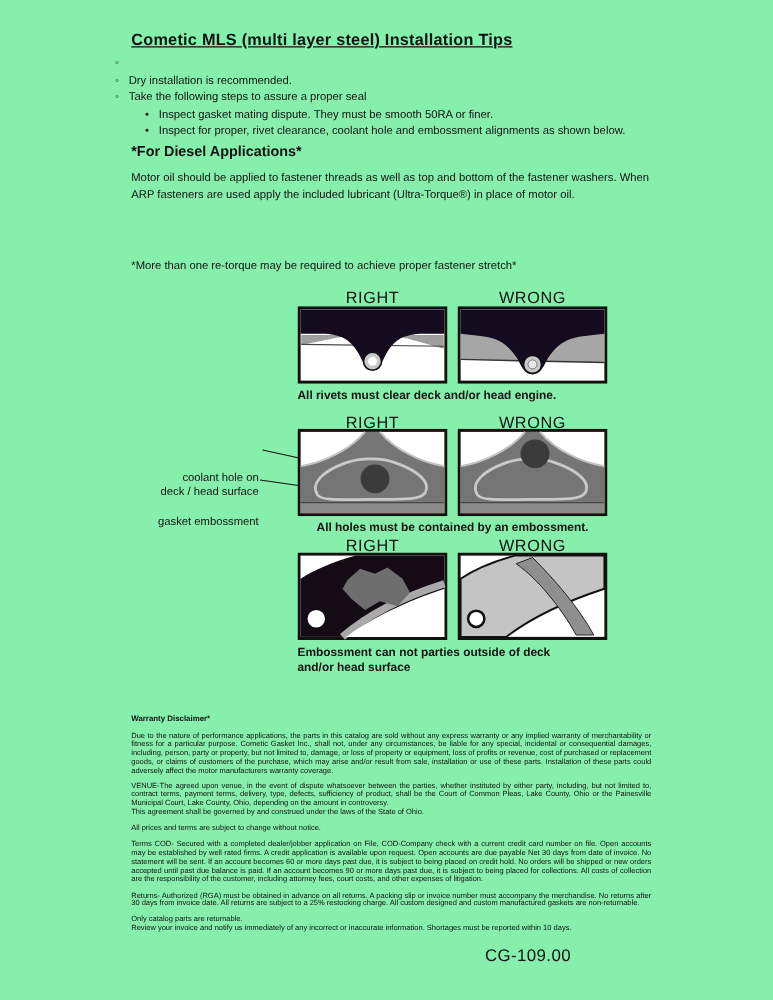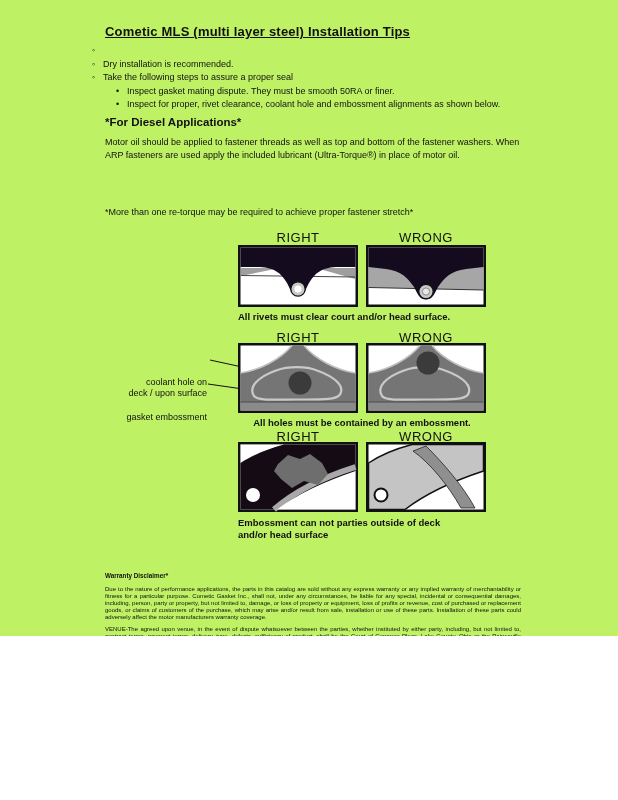--- a/index.html
+++ b/index.html
@@ -1,17 +1,17 @@
 <!DOCTYPE html>
 <html><head>
 <meta charset="utf-8">
 <style>
   html,body { margin:0; padding:0; background:#ffffff; }
   .page {
-    position:relative; width:618px; height:636px; background:#bef264;
+    position:relative; width:618px; height:800px; background:#86efac;
     font-family:"Liberation Sans", sans-serif; color:#111; overflow:hidden;
   }
   .title {
     position:absolute; left:105px; top:24px; font-size:13px; font-weight:700;
     text-decoration:underline; letter-spacing:.2px;
   }
   .bullets { position:absolute; left:92px; top:44px; width:436px; font-size:9px; line-height:13.5px; }
   .b-row { display:flex; }
   .b-row .marker { flex:0 0 11px; text-align:left; }
   .b-row.sub { margin-left:24px; }
@@ -86,28 +86,28 @@
   <div class="dg-box" style="left:366px; top:245px;">
     <svg width="120" height="62" viewBox="0 0 120 62">
       <rect x="1.25" y="1.25" width="117.5" height="59.5" fill="#ffffff" stroke="#111" stroke-width="2.5"></rect>
       <path d="M2.5,22 H117.5 V45 L2.5,42.5 Z" fill="#a6a6a6"></path>
       <path d="M2.5,42.5 L117.5,45" stroke="#333" stroke-width="1.2"></path>
       <path d="M2.5,2.5 H117.5 V22 L100,24 C85,26 79,32 72,42 C68,50 66,54.5 60,54.5 C54,54.5 52,50 48,42 C41,32 35,26 20,24 L2.5,22 Z" fill="#150b1e"></path>
       <circle cx="60" cy="46.5" r="7.2" fill="#c9c9c9" stroke="#111" stroke-width="1.3"></circle>
       <circle cx="60" cy="46.5" r="3.6" fill="#e8e8e8" stroke="#777" stroke-width="0.8"></circle>
     </svg>
   </div>
-  <div class="cap" style="left:238px; top:311px;">All rivets must clear court and/or head surface.</div>
+  <div class="cap" style="left:238px; top:311px;">All rivets must clear deck and/or head engine.</div>
 
   <div class="dg-header" style="left:238px; top:330px;">RIGHT</div>
   <div class="dg-header" style="left:366px; top:330px;">WRONG</div>
 
   <div class="lbl" style="top:345px;">
     <div>coolant hole on</div>
-    <div>deck / upon surface</div>
+    <div>deck / head surface</div>
   </div>
   <div class="lbl" style="top:380px;">gasket embossment</div>
 
   <svg class="leader" width="95" height="45" viewBox="0 0 95 45">
     <path d="M3,8 L90,27" stroke="#111" stroke-width="1" fill="none"></path>
     <path d="M1,32 L50,39" stroke="#111" stroke-width="1" fill="none"></path>
   </svg>
 
   <div class="dg-box" style="left:238px; top:343px;">
     <svg width="120" height="70" viewBox="0 0 120 70">

